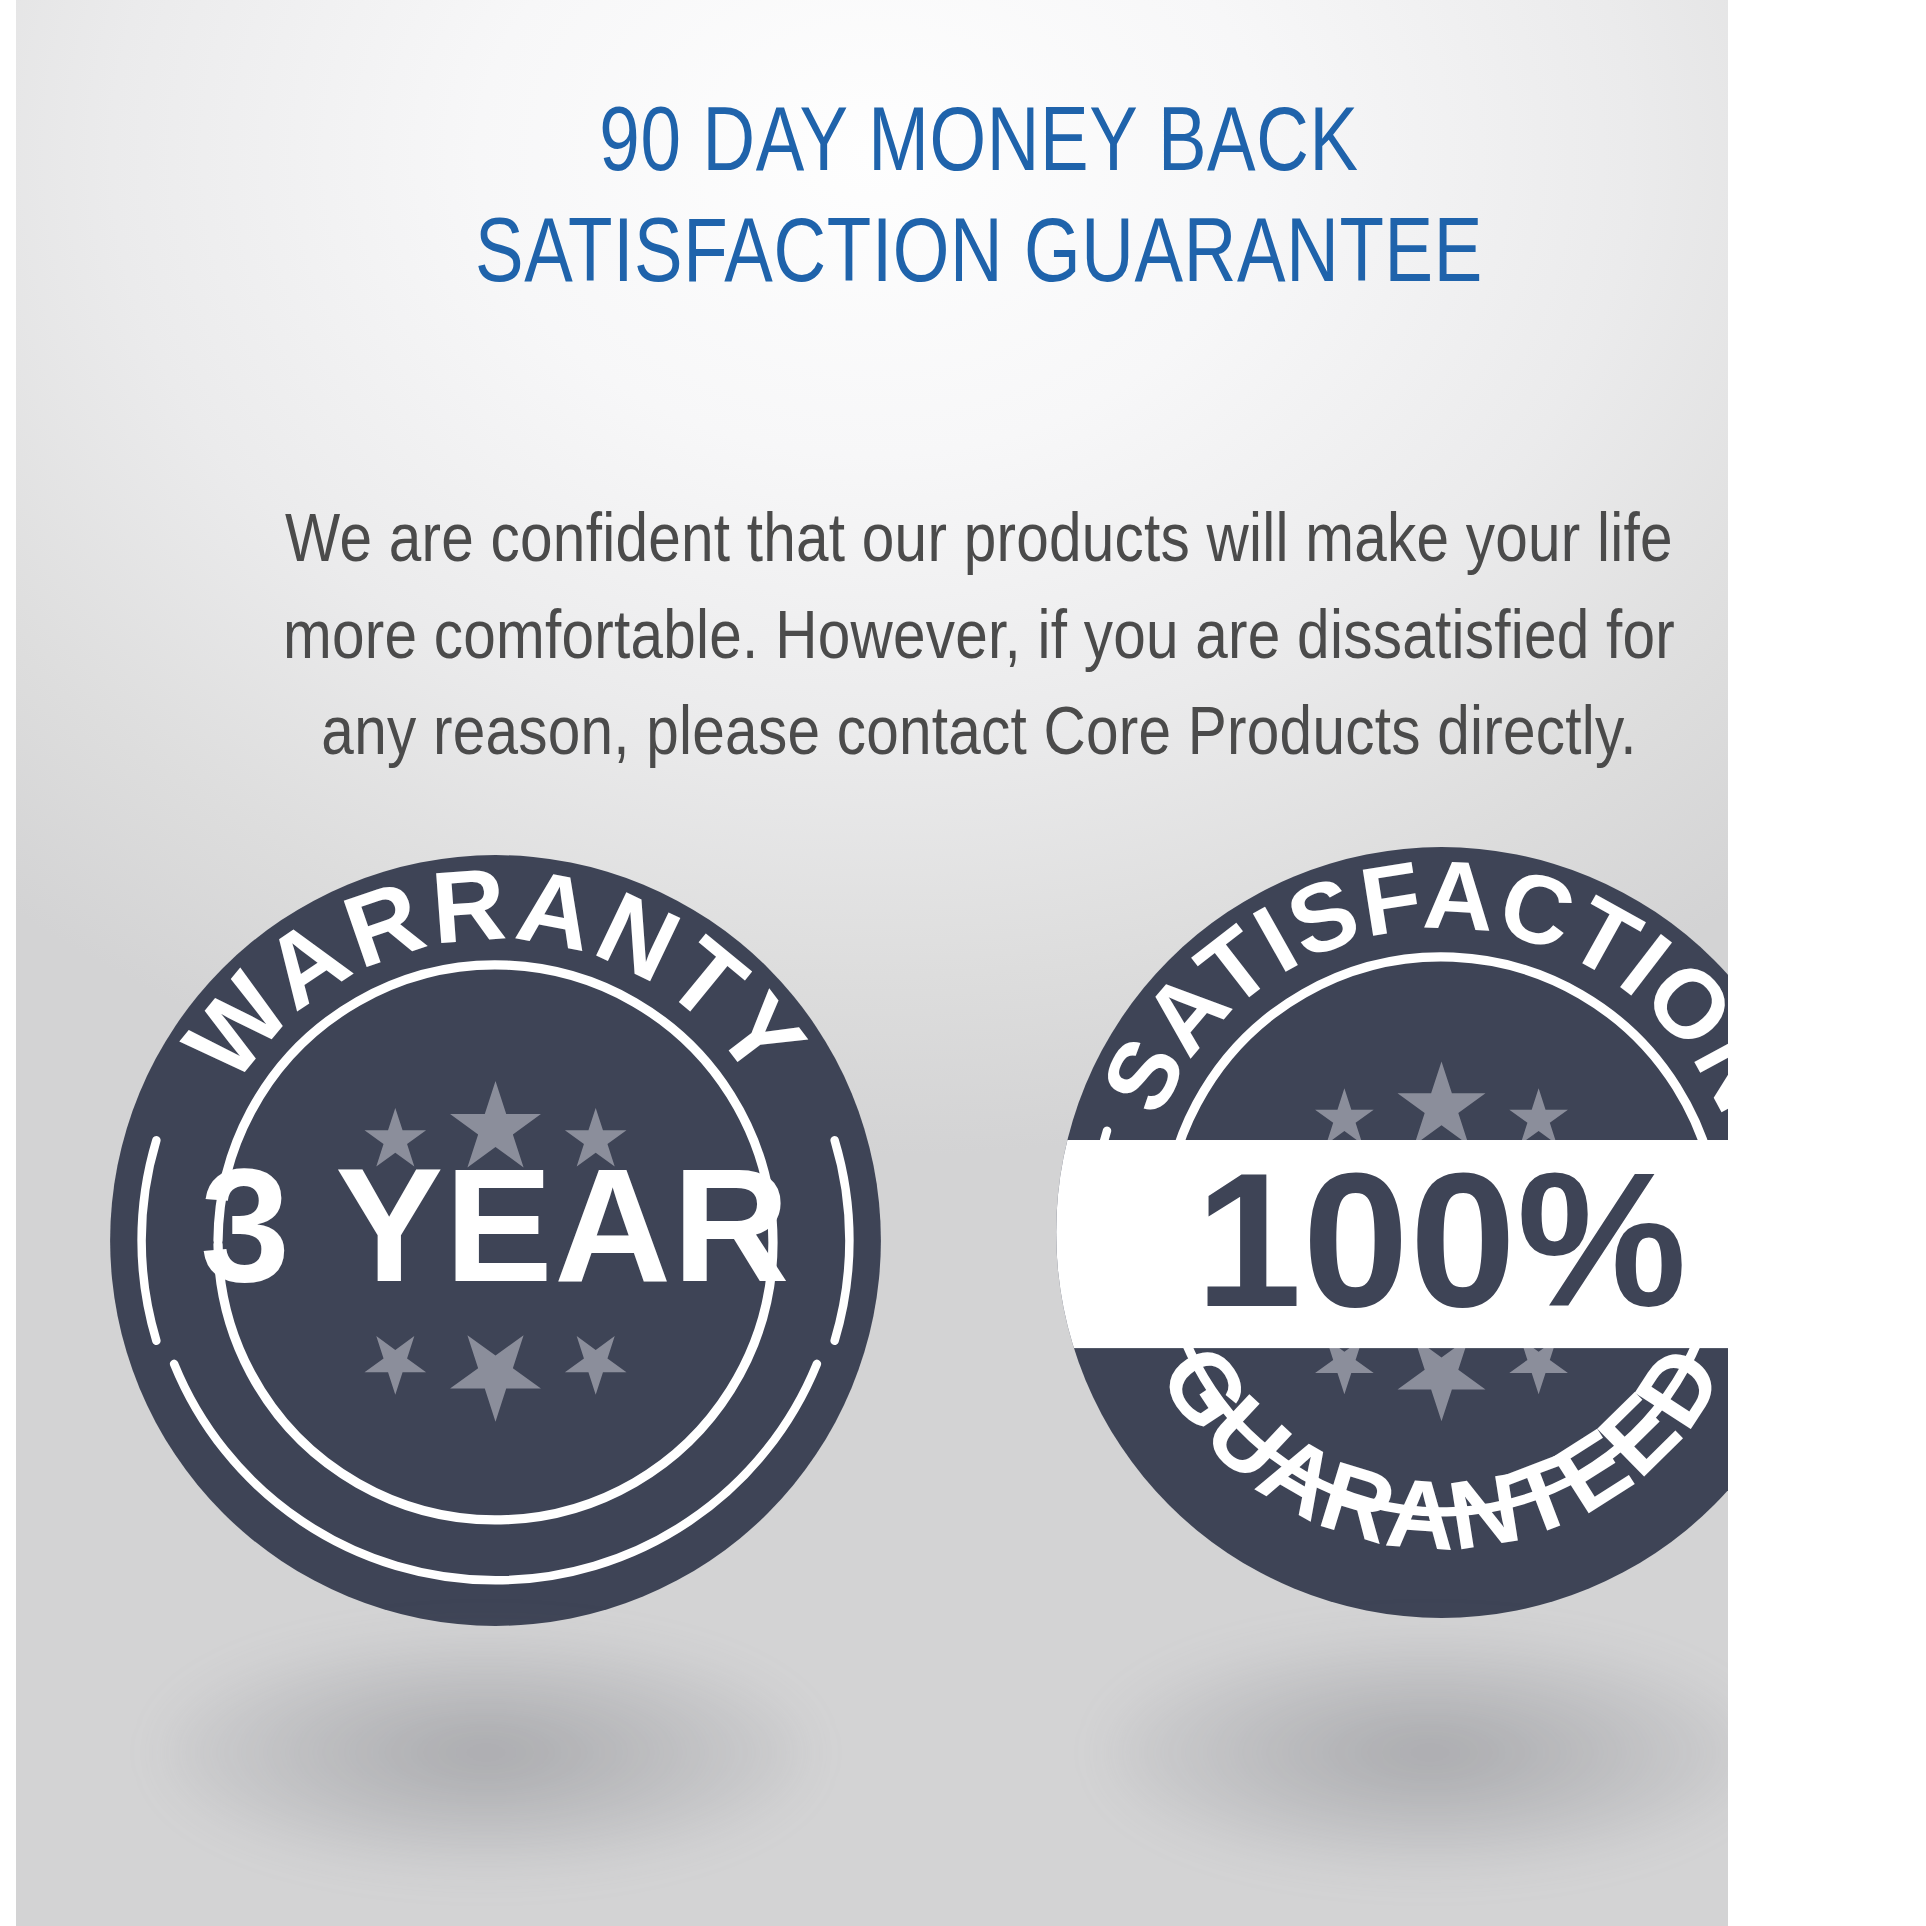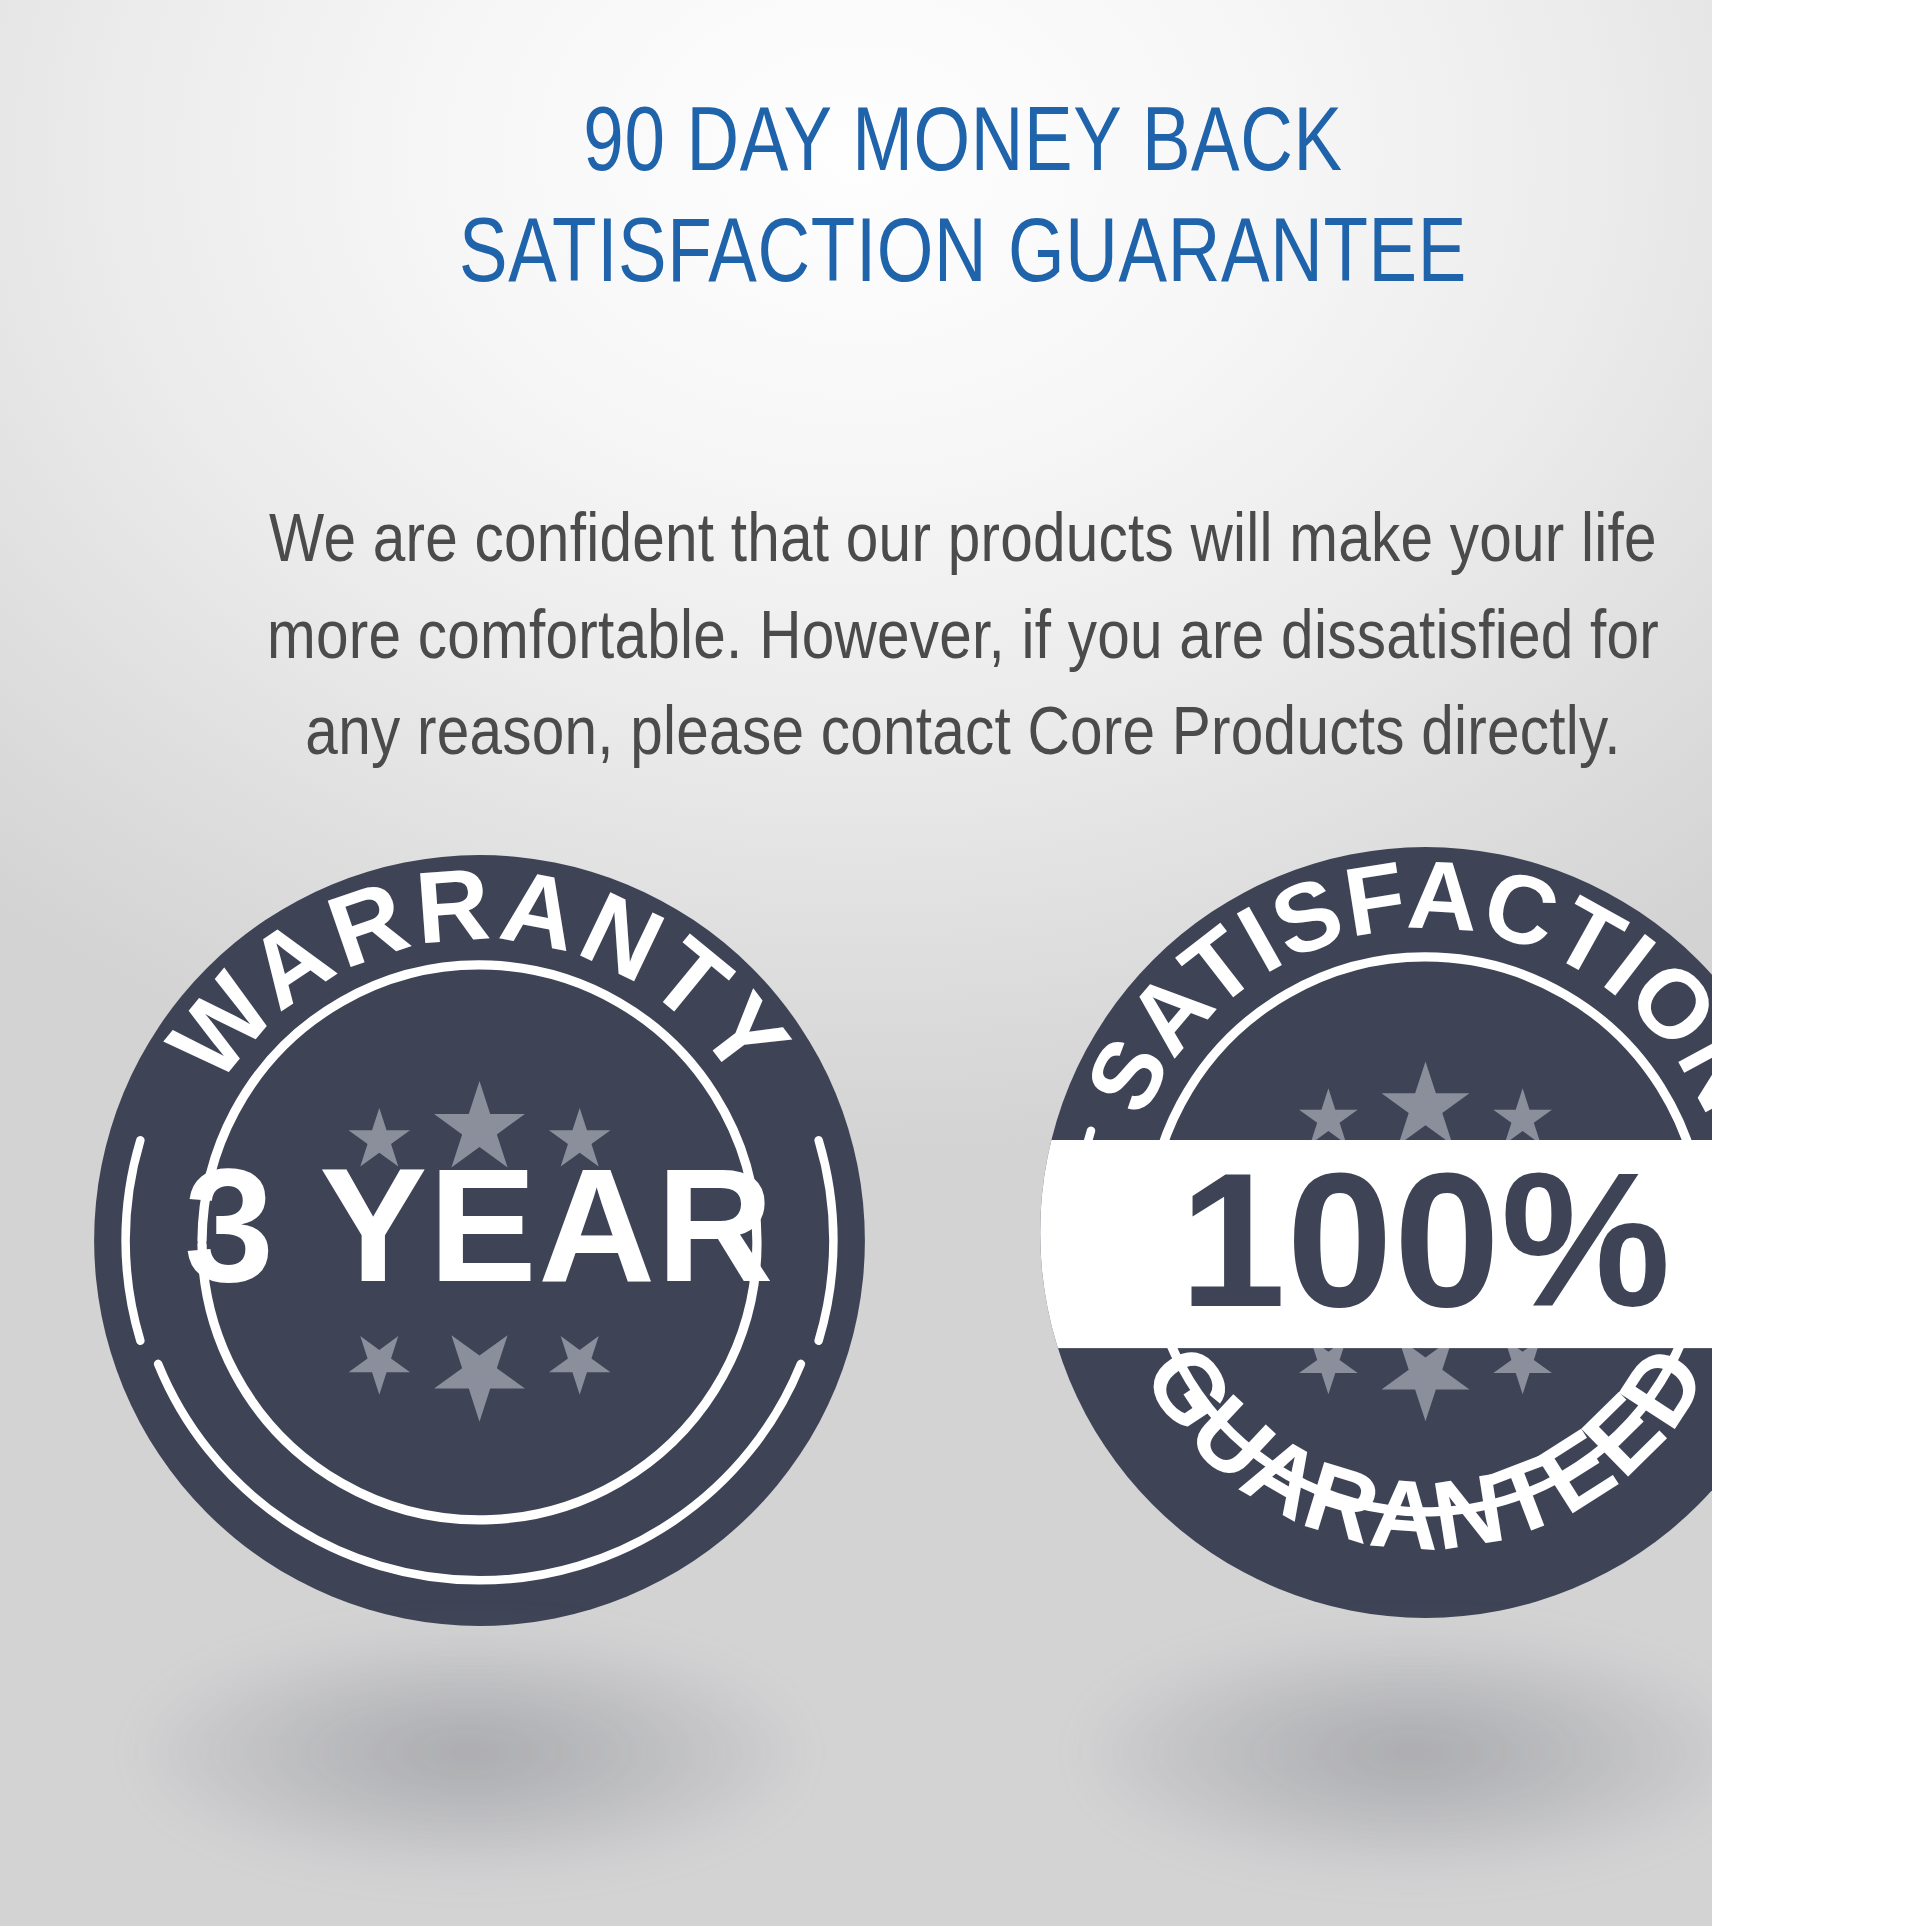--- a/index.html
+++ b/index.html
@@ -13,20 +13,21 @@
     overflow: hidden;
   }
 
   #canvas {
     position: relative;
     width: 1712px;
     height: 1926px;
     background:
       radial-gradient(ellipse 1310px 1002px at 50% 8%, #fefefe 0%, #f7f7f8 30%, #ebebec 58%, #dddddd 82%, #d3d3d4 100%);
     overflow: hidden;
+    margin-left: 16px;
   }
 
   
   #headline {
     position: absolute;
     top: 83px;
     left: 0;
     width: 1926px;
     text-align: center;
     color: #1f63ab;

